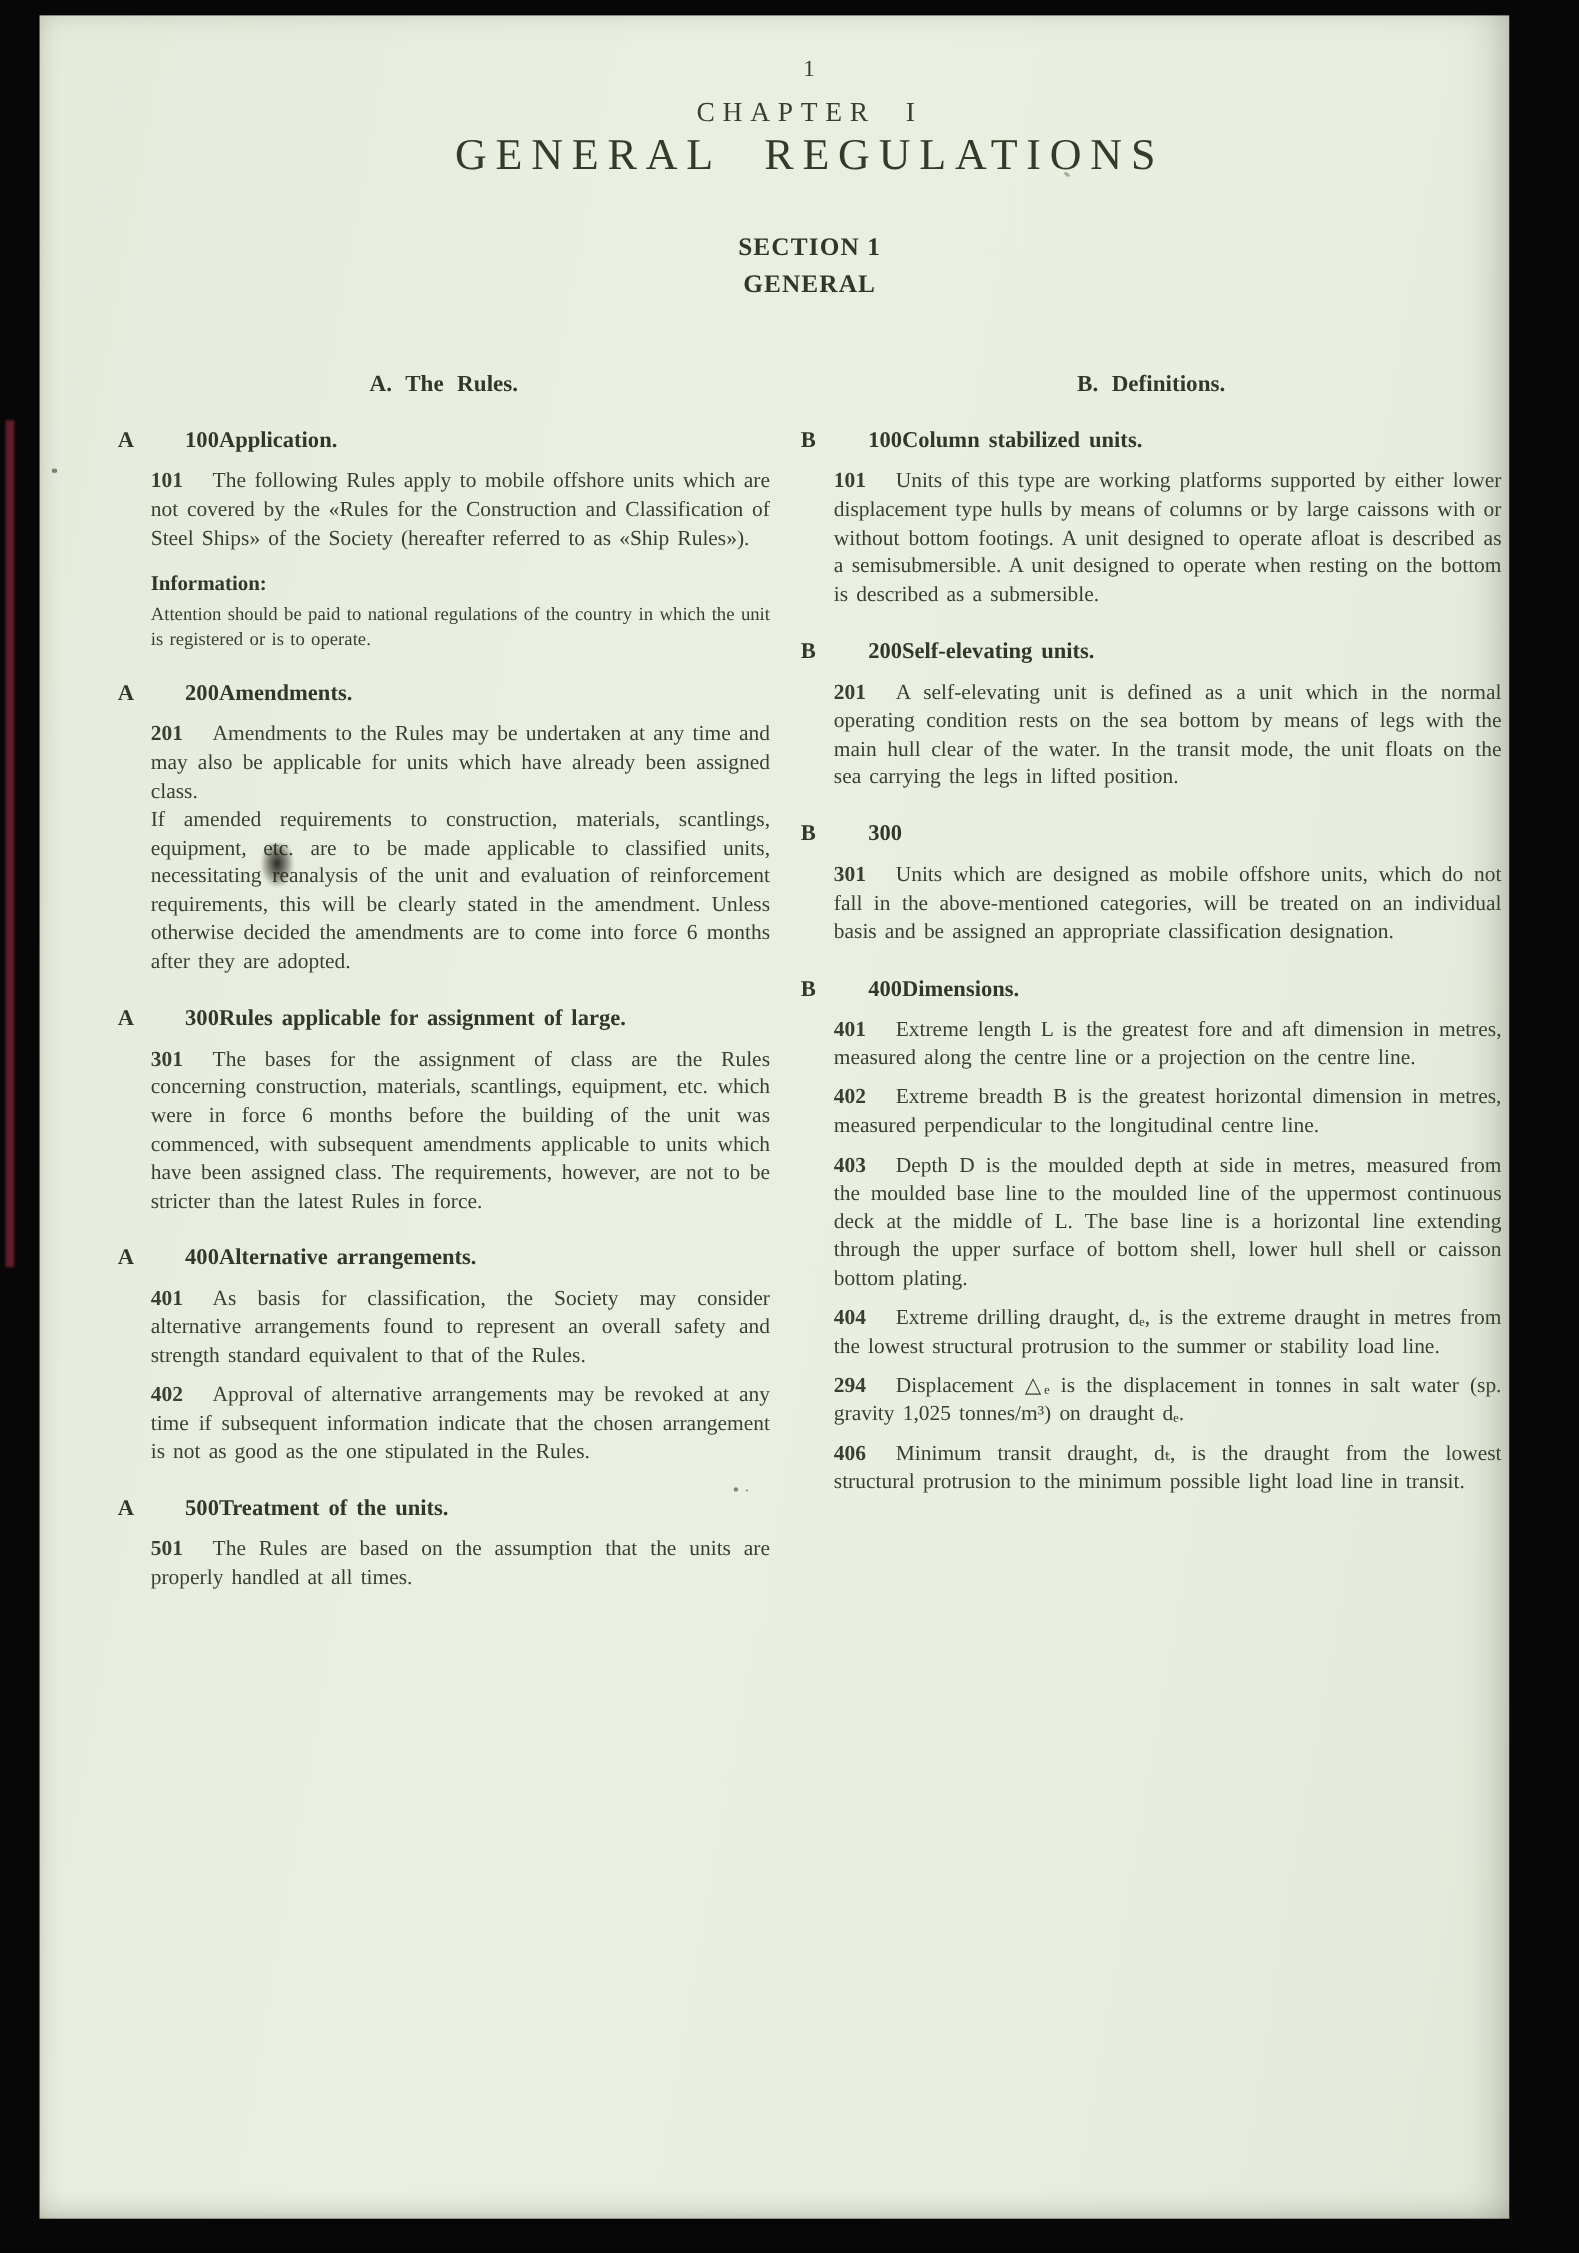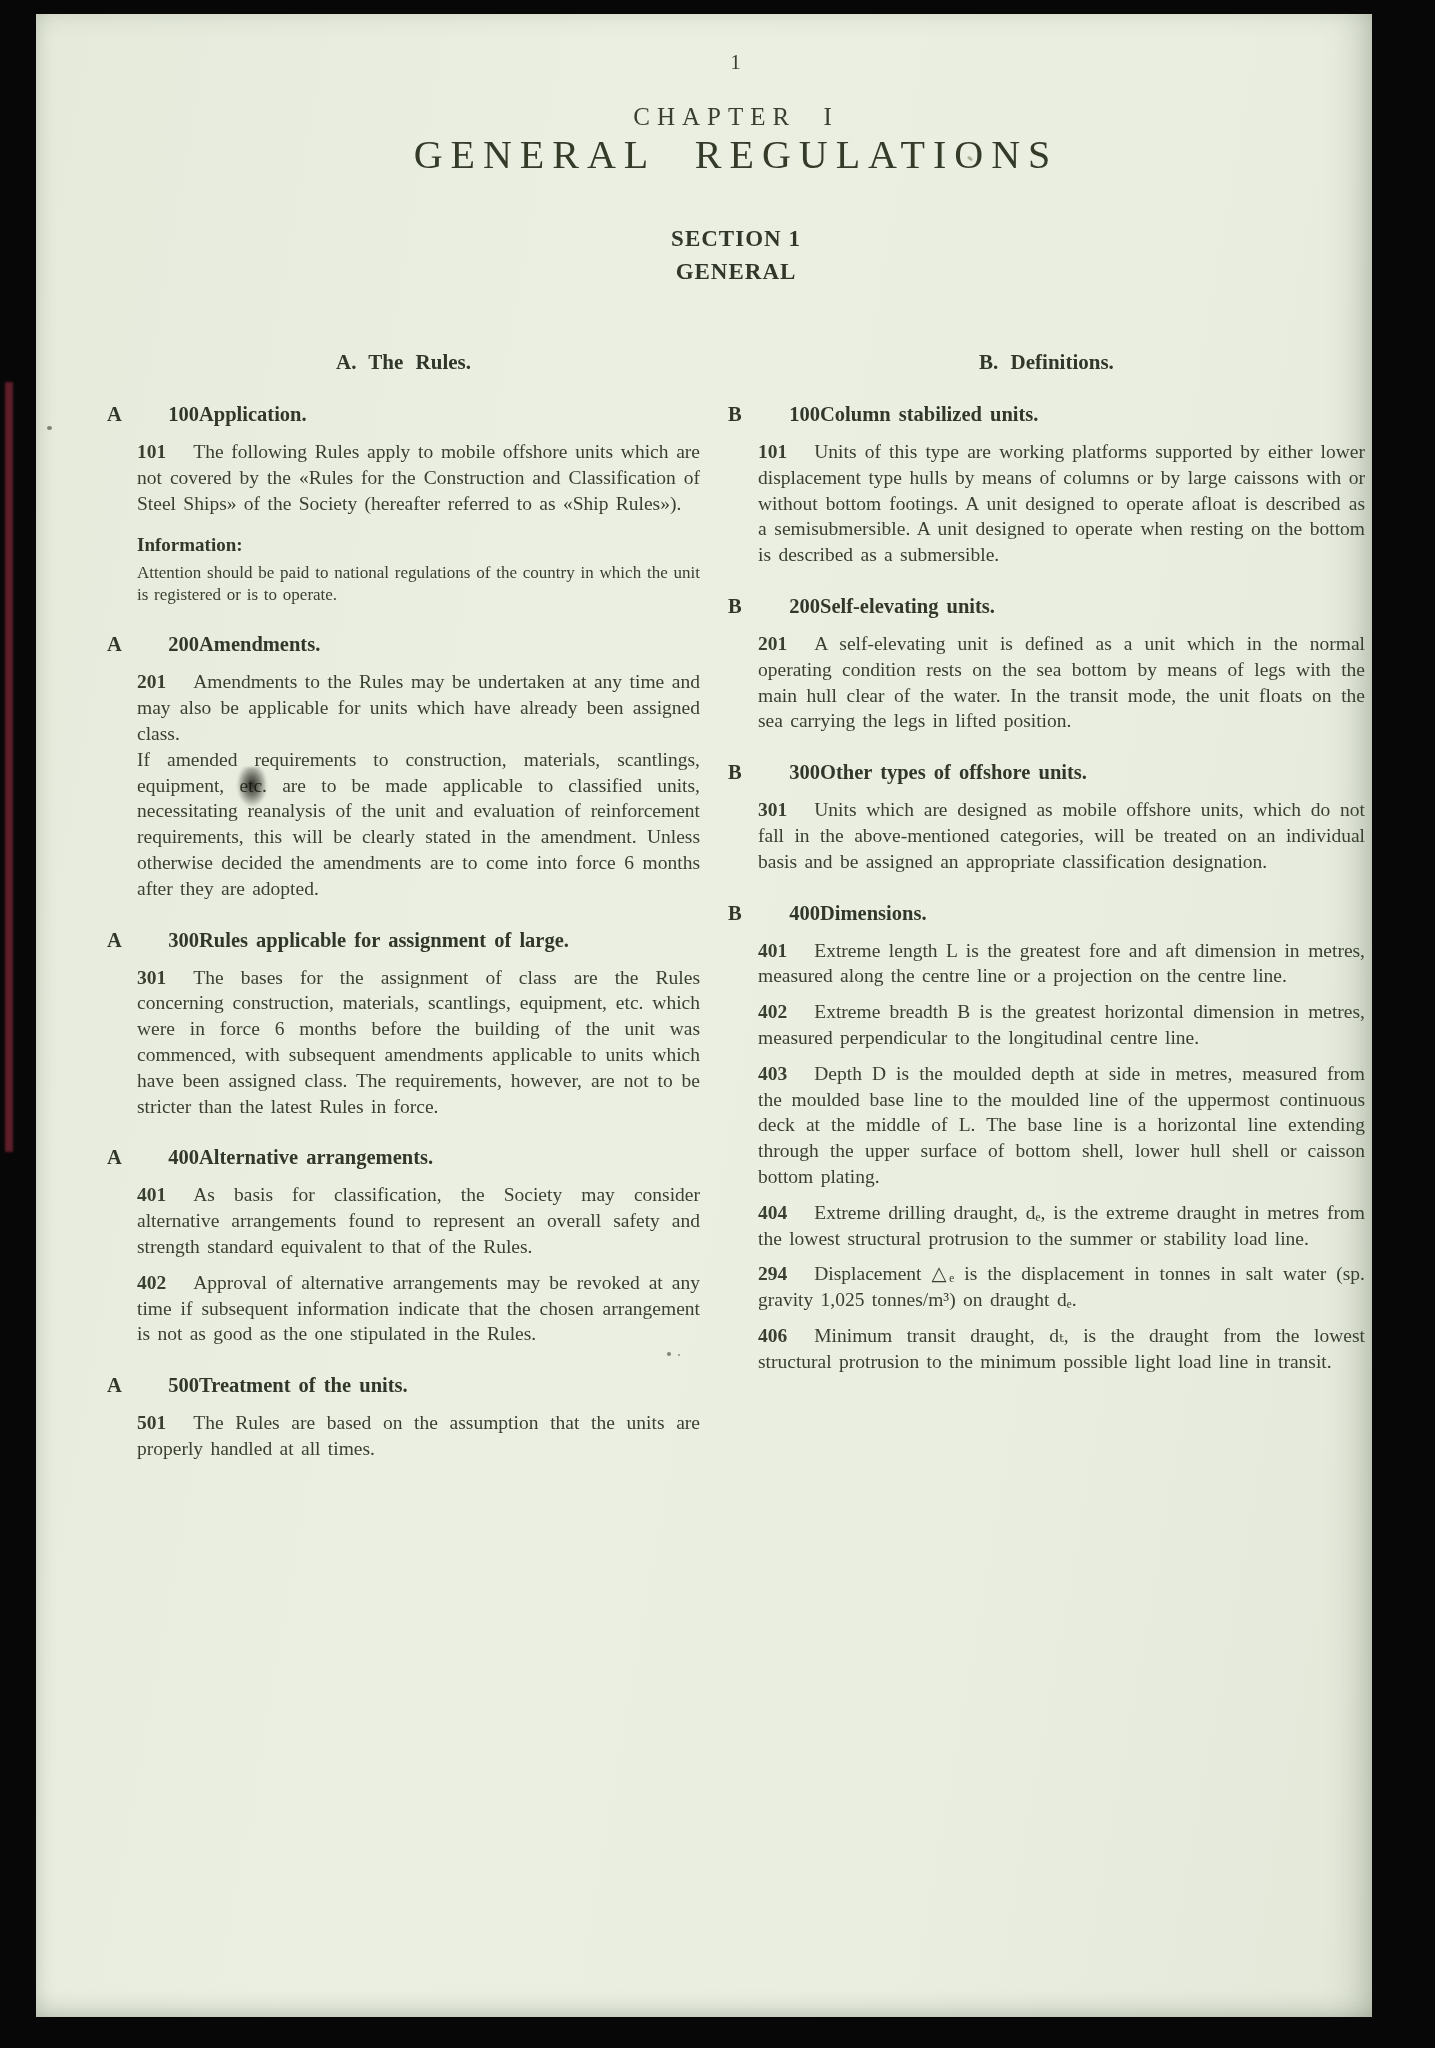--- a/index.html
+++ b/index.html
@@ -21,21 +21,21 @@
   .spine-strip {
     position:absolute; left:5px; top:382px; width:8px; height:770px;
     background:#6d2130; opacity:.85; filter:blur(1px);
   }
   .content {
     position:absolute; left:71px; top:0; width:1258px;
     color:#3a402f;
   }
   .center { text-align:center; }
   .page-num { margin-top:36px; font-size:21px; letter-spacing:1px; }
-  .chapter  { margin-top:28px; font-size:25px; letter-spacing:7px; word-spacing:14px; }
+  .chapter  { margin-top:14px; font-size:25px; letter-spacing:7px; word-spacing:14px; }
   .doc-title{ font-size:40px; letter-spacing:8px; word-spacing:22px; color:#343b29; }
   .section-head { margin-top:44px; font-size:23px; font-weight:bold; line-height:33px; letter-spacing:1px; color:#31372a; }
 
   .cols { display:flex; margin-top:62px; }
   .col-left  { width:593px; }
   .col-gap   { width:28px; }
   .col-right { width:637px; }
   .col-inner { padding-left:30px; }
 
   .col-header {
@@ -173,21 +173,20 @@
             <span class="num">200</span>
             <span class="title">Self-elevating units.</span>
           </div>
           <p class="body-p">
             <span class="pnum">201</span><span>A self-elevating unit is defined as a unit which in the normal operating condition rests on the sea bottom by means of legs with the main hull clear of the water. In the transit mode, the unit floats on the sea carrying the legs in lifted position.</span>
           </p>
 
           <div class="sec-head">
             <span class="letter">B</span>
             <span class="num">300</span>
-            <span class="title">Other types of offshore units.</span>
           </div>
           <p class="body-p">
             <span class="pnum">301</span><span>Units which are designed as mobile offshore units, which do not fall in the above-mentioned categories, will be treated on an individual basis and be assigned an appropriate classification designation.</span>
           </p>
 
           <div class="sec-head">
             <span class="letter">B</span>
             <span class="num">400</span>
             <span class="title">Dimensions.</span>
           </div>

